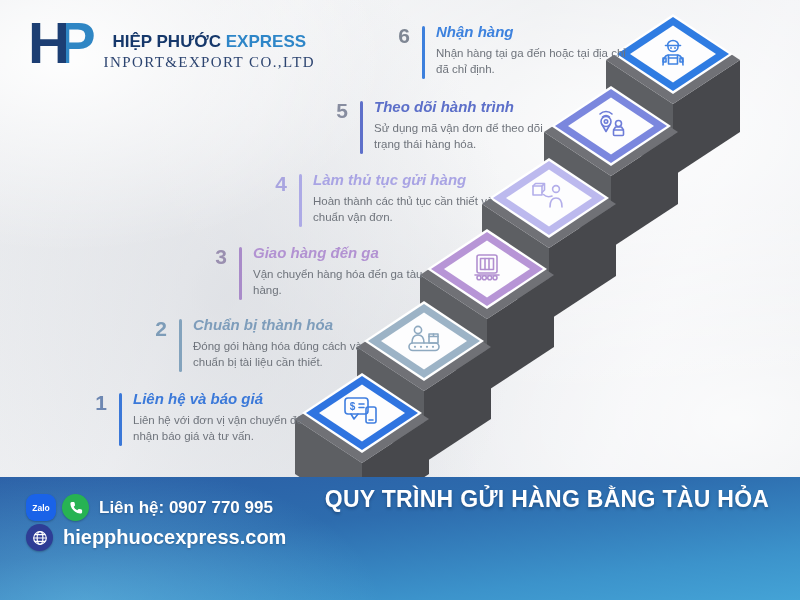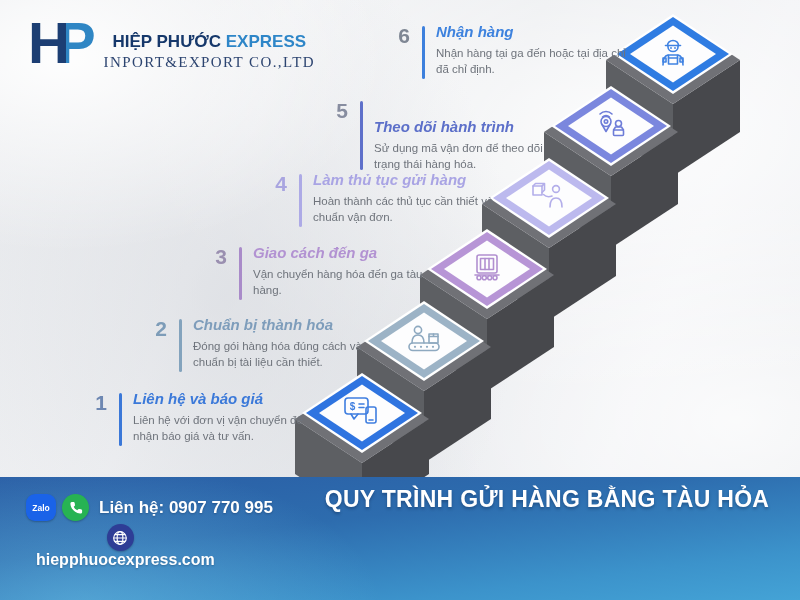--- a/index.html
+++ b/index.html
@@ -40,21 +40,21 @@
   
   .footer{position:absolute;left:0;top:477px;width:800px;height:123px;
     background:
       radial-gradient(430px 210px at 10% 105%, rgba(126,214,244,.40), rgba(126,214,244,0) 70%),
       linear-gradient(173deg,#2a5ea5 0%,#2d6cae 38%,#3c93cb 78%,#44a3d6 100%);}
   .f-title{position:absolute;left:303px;top:9px;width:488px;text-align:center;color:#ffffff;
     font-size:23px;font-weight:700;letter-spacing:.3px;text-shadow:0 2px 3px rgba(10,30,60,.35);white-space:nowrap;}
   .f-row{position:absolute;display:flex;align-items:center;color:#ffffff;font-weight:700;}
   .f-row .txt{margin-left:10px;text-shadow:0 1px 2px rgba(10,30,60,.3);}
   #fr1{left:26px;top:17px;font-size:17px;}
-  #fr2{left:26px;top:47px;font-size:16px;flex-direction:column;}
+  #fr2{left:26px;top:47px;font-size:20px;}
   #fr3{left:26px;top:77px;font-size:12.5px;}
   .zalo{width:30px;height:27px;border-radius:9px;color:#fff;font-size:8.5px;font-weight:700;
     display:flex;align-items:center;justify-content:center;box-shadow:0 1px 2px rgba(0,0,0,.25);}
   .round-badge{width:27px;height:27px;border-radius:50%;display:flex;align-items:center;justify-content:center;
     box-shadow:0 1px 2px rgba(0,0,0,.25);margin-left:6px;}
   .round-badge:first-child{margin-left:0;}
   .navy{margin-left:0;}
 </style>
 </head>
 <body>
@@ -195,39 +195,39 @@
     <div class="st-body">
       <div class="st-title" style="color: rgb(126, 157, 187);">Chuẩn bị thành hóa</div>
       <div class="st-desc">Đóng gói hàng hóa đúng cách và chuẩn bị tài liệu cần thiết.</div>
     </div>
   </div>
 
   <div class="step-text" style="left:197px;top:244px;">
     <div class="st-num" style="color: rgb(154, 143, 176);">3</div>
     <div class="st-bar" style="background: rgb(169, 139, 201);"></div>
     <div class="st-body">
-      <div class="st-title" style="color: rgb(178, 146, 210);">Giao cách đến ga</div>
+      <div class="st-title" style="color: rgb(178, 146, 210);">Giao hàng đến ga</div>
       <div class="st-desc">Vận chuyển hàng hóa đến ga tàu hàng.</div>
     </div>
   </div>
 
   <div class="step-text" style="left:257px;top:171px;">
     <div class="st-num" style="color: rgb(169, 165, 224);">4</div>
     <div class="st-bar" style="background: rgb(173, 170, 230);"></div>
     <div class="st-body">
       <div class="st-title" style="color: rgb(169, 164, 228);">Làm thủ tục gửi hàng</div>
       <div class="st-desc">Hoàn thành các thủ tục cần thiết và chuẩn vận đơn.</div>
     </div>
   </div>
 
   <div class="step-text" style="left:318px;top:98px;">
     <div class="st-num" style="color: rgb(135, 141, 160);">5</div>
     <div class="st-bar" style="background: rgb(94, 112, 202);"></div>
     <div class="st-body">
-      <div class="st-title" style="color: rgb(92, 111, 201); margin-top: 20px;">Theo dõi hành trình</div>
+      <div class="st-title" style="color: rgb(92, 111, 201);">Theo dõi hành trình</div>
       <div class="st-desc">Sử dụng mã vận đơn để theo dõi trạng thái hàng hóa.</div>
     </div>
   </div>
 
   <div class="step-text" style="left:380px;top:23px;">
     <div class="st-num" style="color: rgb(127, 135, 148);">6</div>
     <div class="st-bar" style="background: rgb(61, 128, 221);"></div>
     <div class="st-body">
       <div class="st-title" style="color: rgb(61, 130, 222);">Nhận hàng</div>
       <div class="st-desc">Nhận hàng tại ga đến hoặc tại địa chỉ đã chỉ định.</div>

